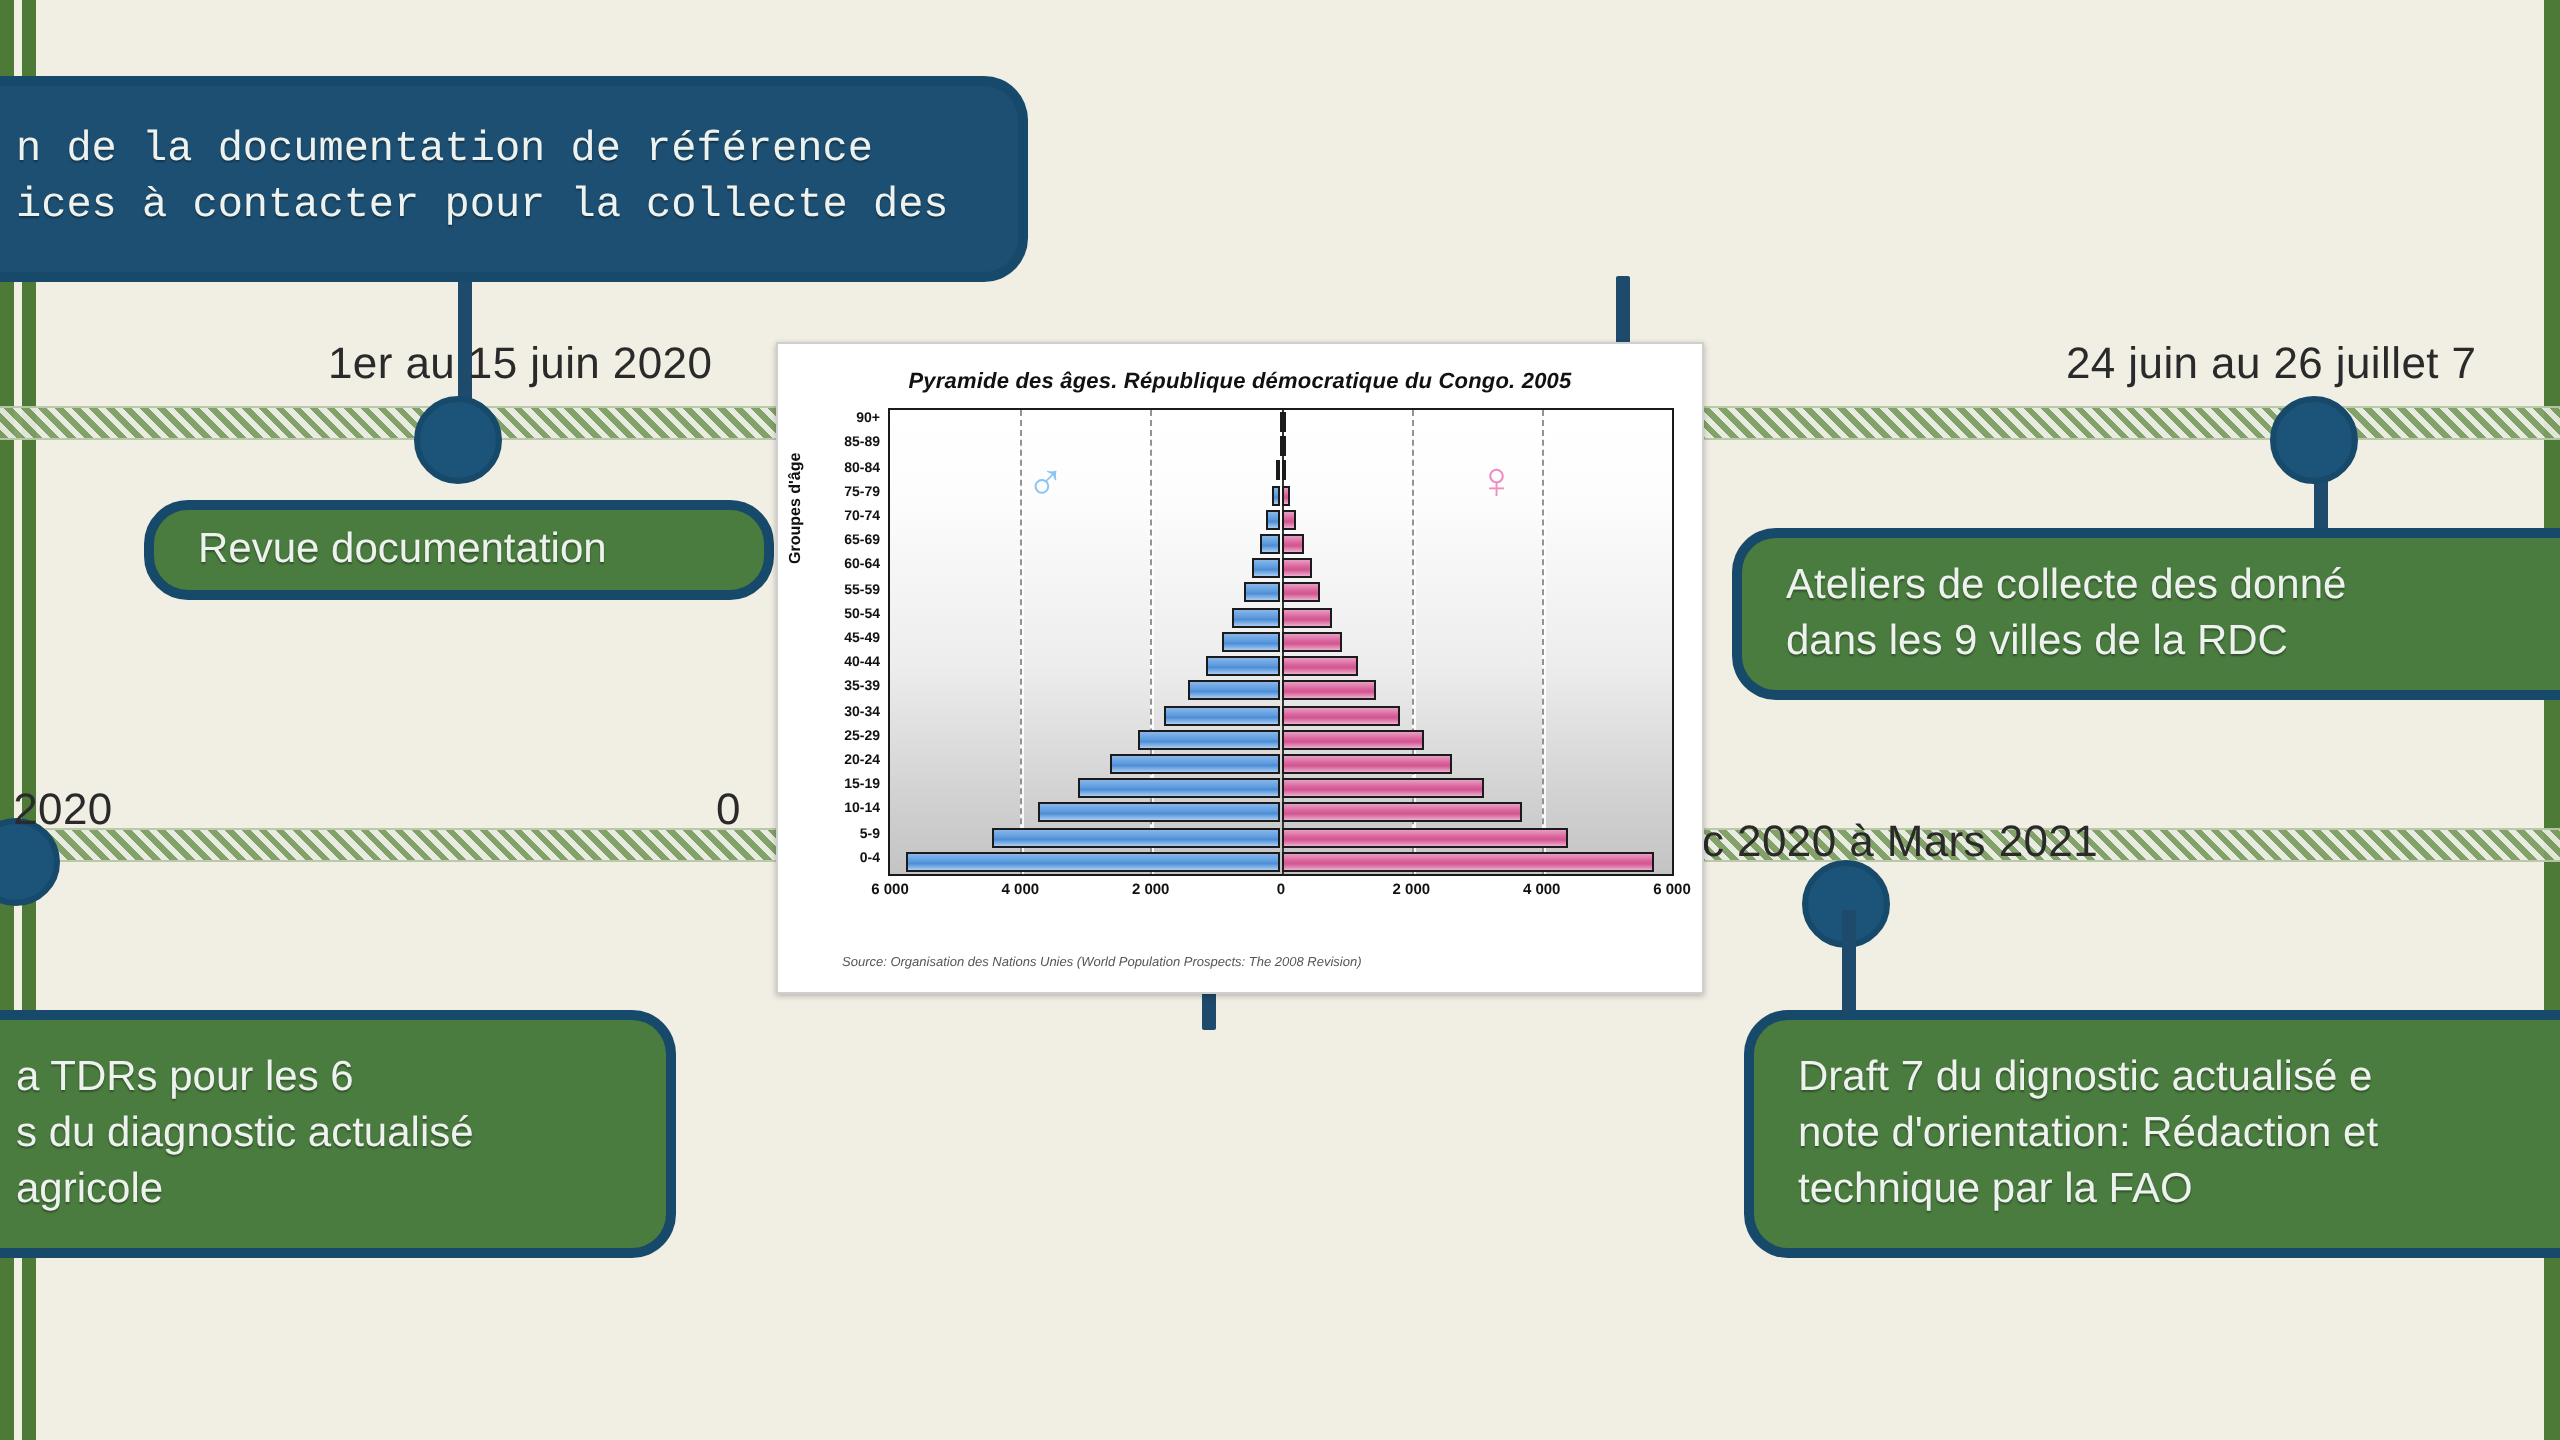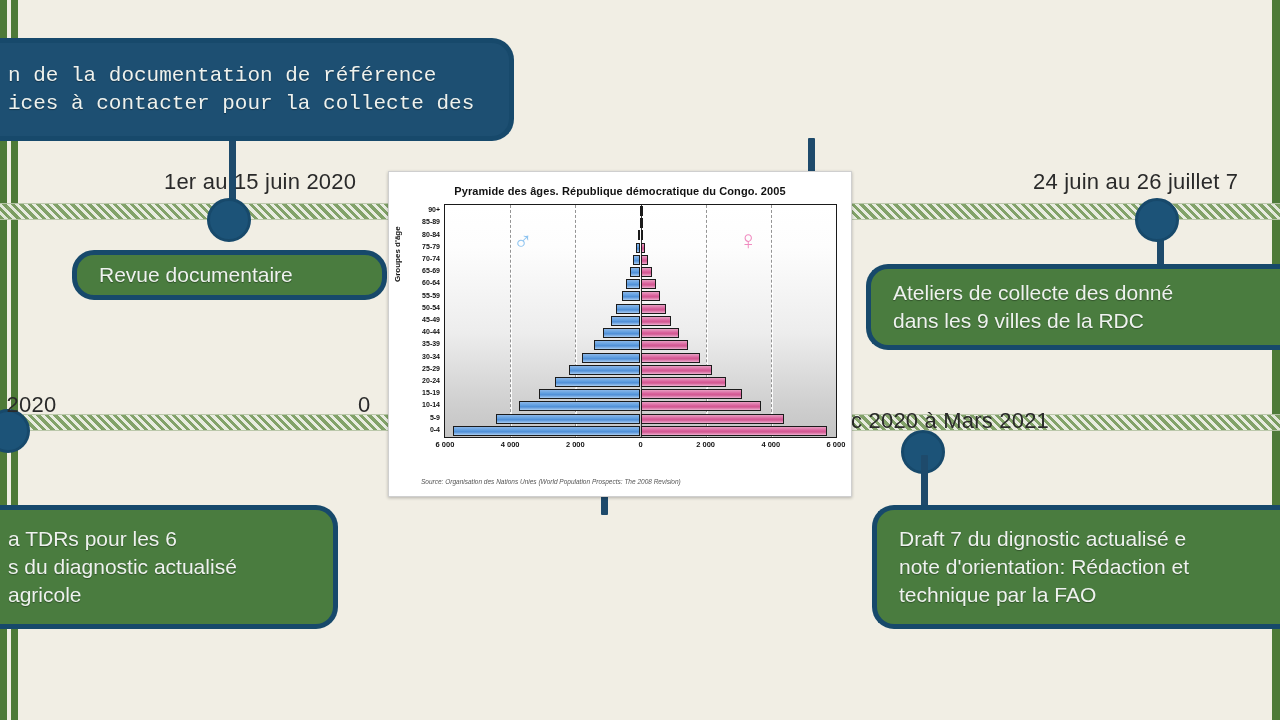--- a/index.html
+++ b/index.html
@@ -63,21 +63,21 @@
 
   
   #pyramid-figure{
     position:absolute;left:388px;top:171px;width:464px;height:326px;
     background:#ffffff;border:1px solid #cfcfcf;
     box-shadow:0 1px 3px rgba(0,0,0,.25);
     box-sizing:border-box;
   }
   #pyramid-title{
     position:absolute;left:0;right:0;top:13px;text-align:center;
-    font-size:11px;font-weight:bold;color:#111;letter-spacing:.1px;
+    font-size:11px;font-weight:bold;color:#111;letter-spacing:.1px;font-style:italic;
   }
   #plot-wrap{position:absolute;left:55px;top:32px;width:393px;height:234px;}
   #plot-area{
     position:absolute;inset:0;border:1px solid #1a1a1a;box-sizing:border-box;
     background:linear-gradient(to bottom,#ffffff 0%,#fdfdfd 18%,#ededed 55%,#cfcfcf 86%,#c4c4c4 100%);
     overflow:hidden;
   }
   .vgrid{position:absolute;top:0;bottom:0;width:1px;background:rgba(255,255,255,.85);
          border-left:1px dashed rgba(60,60,60,.55);}
   .vgrid.center{border-left:1px solid #333;background:none;}
@@ -122,21 +122,21 @@
   <div class="callout navy clip-left" style="left:-14px;top:38px;width:528px;height:103px;">
     <span style="white-space:pre-line;font-family:Liberation Mono, monospace;">n de la documentation de référence
 ices à contacter pour la collecte des</span>
   </div>
 
 
   <div class="date-label" style="left:136px;top:169px;margin-left:28px;">1er au 15 juin 2020</div>
   <div class="date-label" style="left:1033px;top:169px;">24 juin au 26 juillet 7</div>
 
   <div class="callout green" style="left:72px;top:250px;width:315px;height:50px;">
-    <span>Revue documentaire</span>
+    <span>Revue documentation</span>
   </div>
 
   <div class="callout green clip-right" style="left:866px;top:264px;width:428px;height:86px;">
     <span style="white-space:pre-line;">Ateliers de collecte des donné
 dans les 9 villes de la RDC</span>
   </div>
 
   <div class="date-label" style="left:-6px;top:392px;">t 2020</div>
   <div class="date-label" style="left:358px;top:392px;">0</div>
   <div class="date-label" style="left:851px;top:392px;margin-top:16px;">c 2020 à Mars 2021</div>

